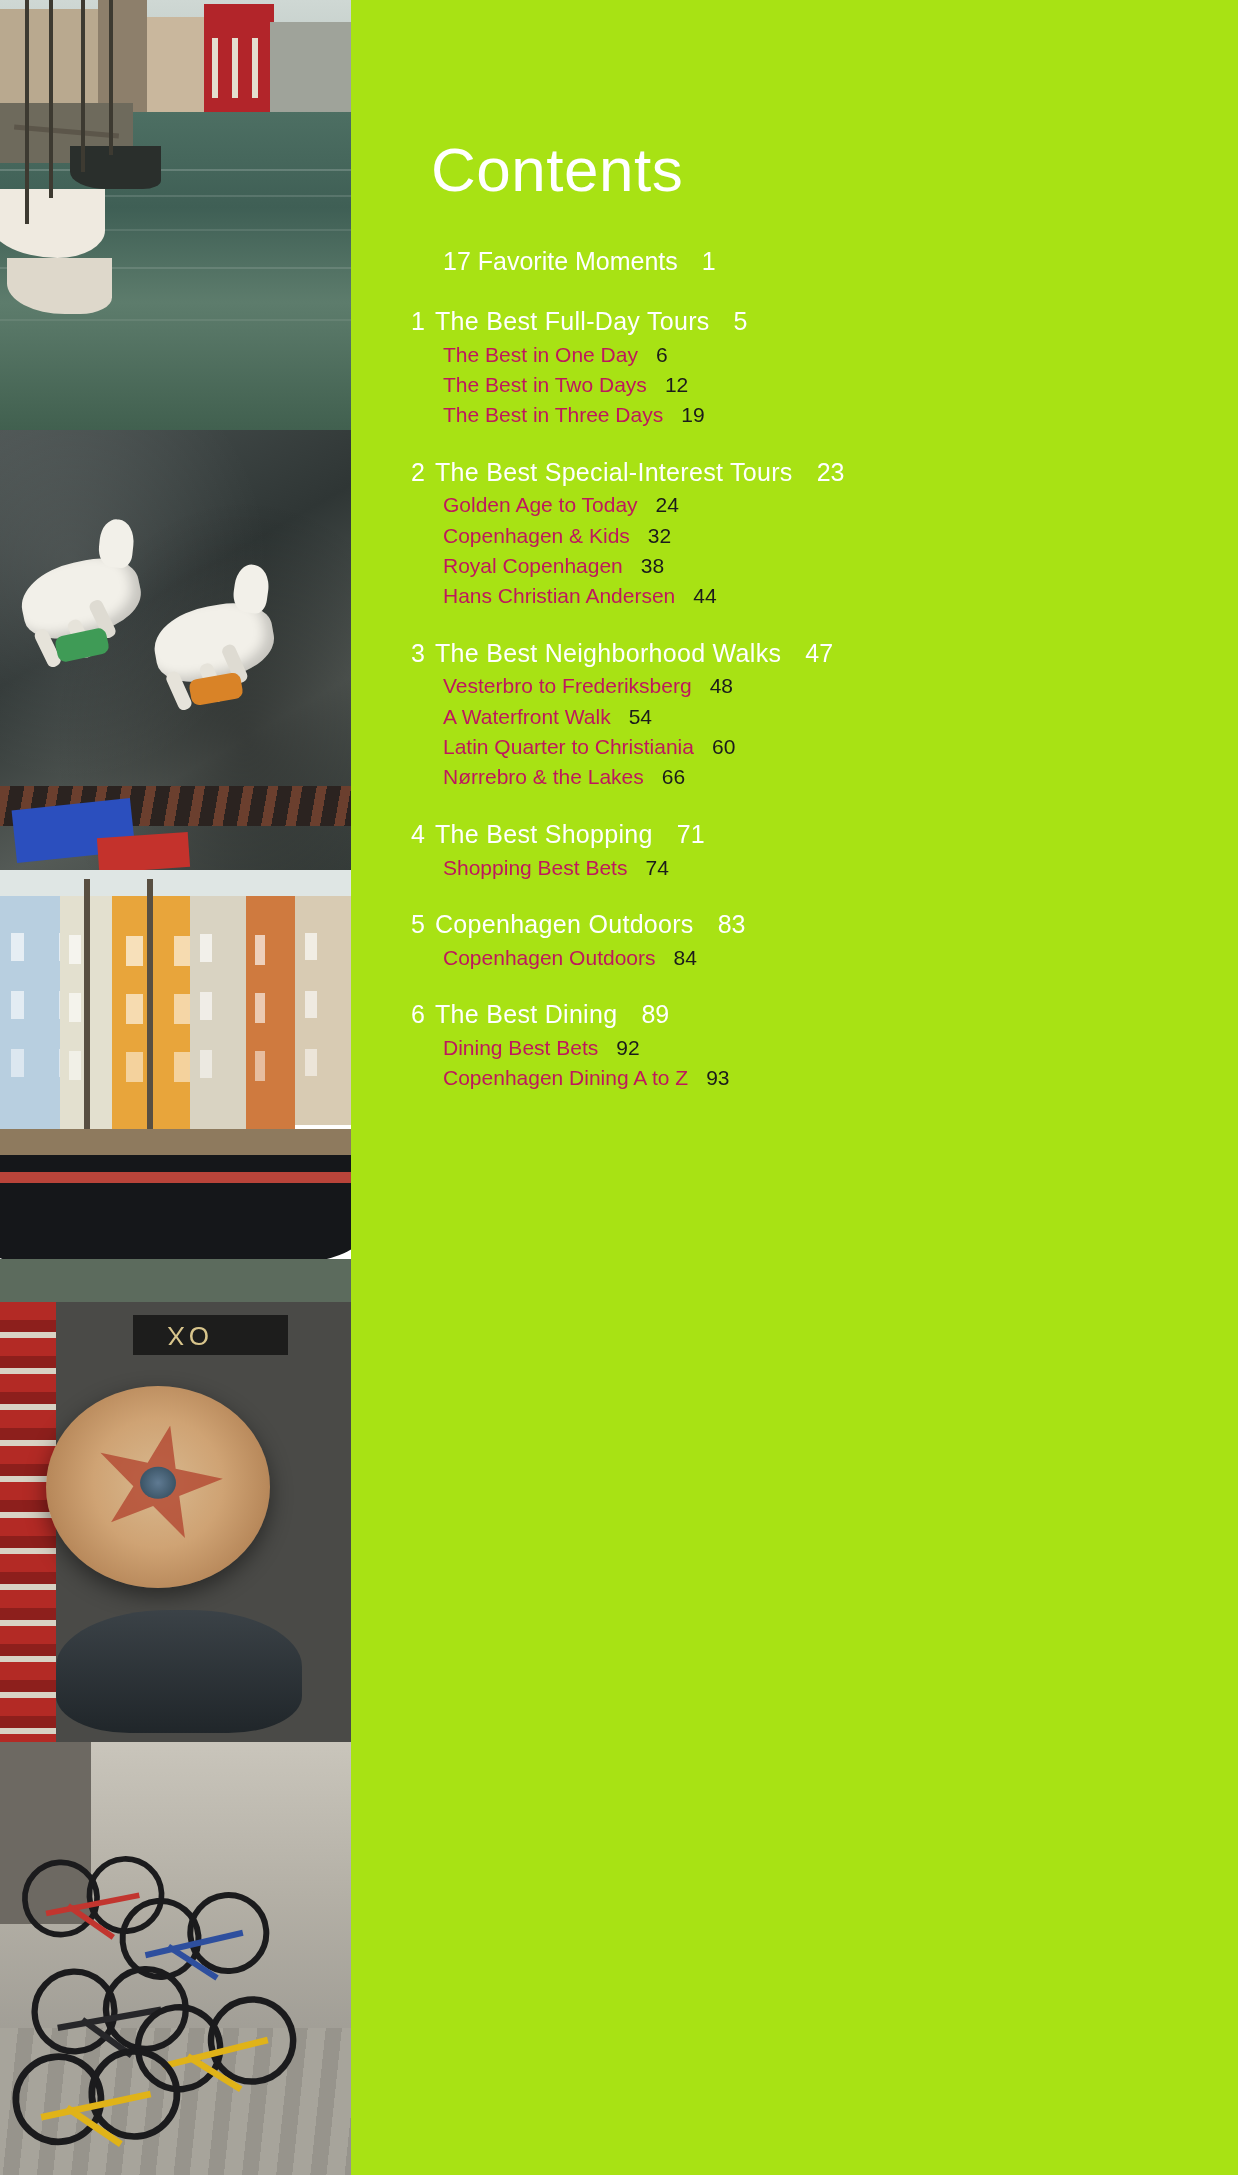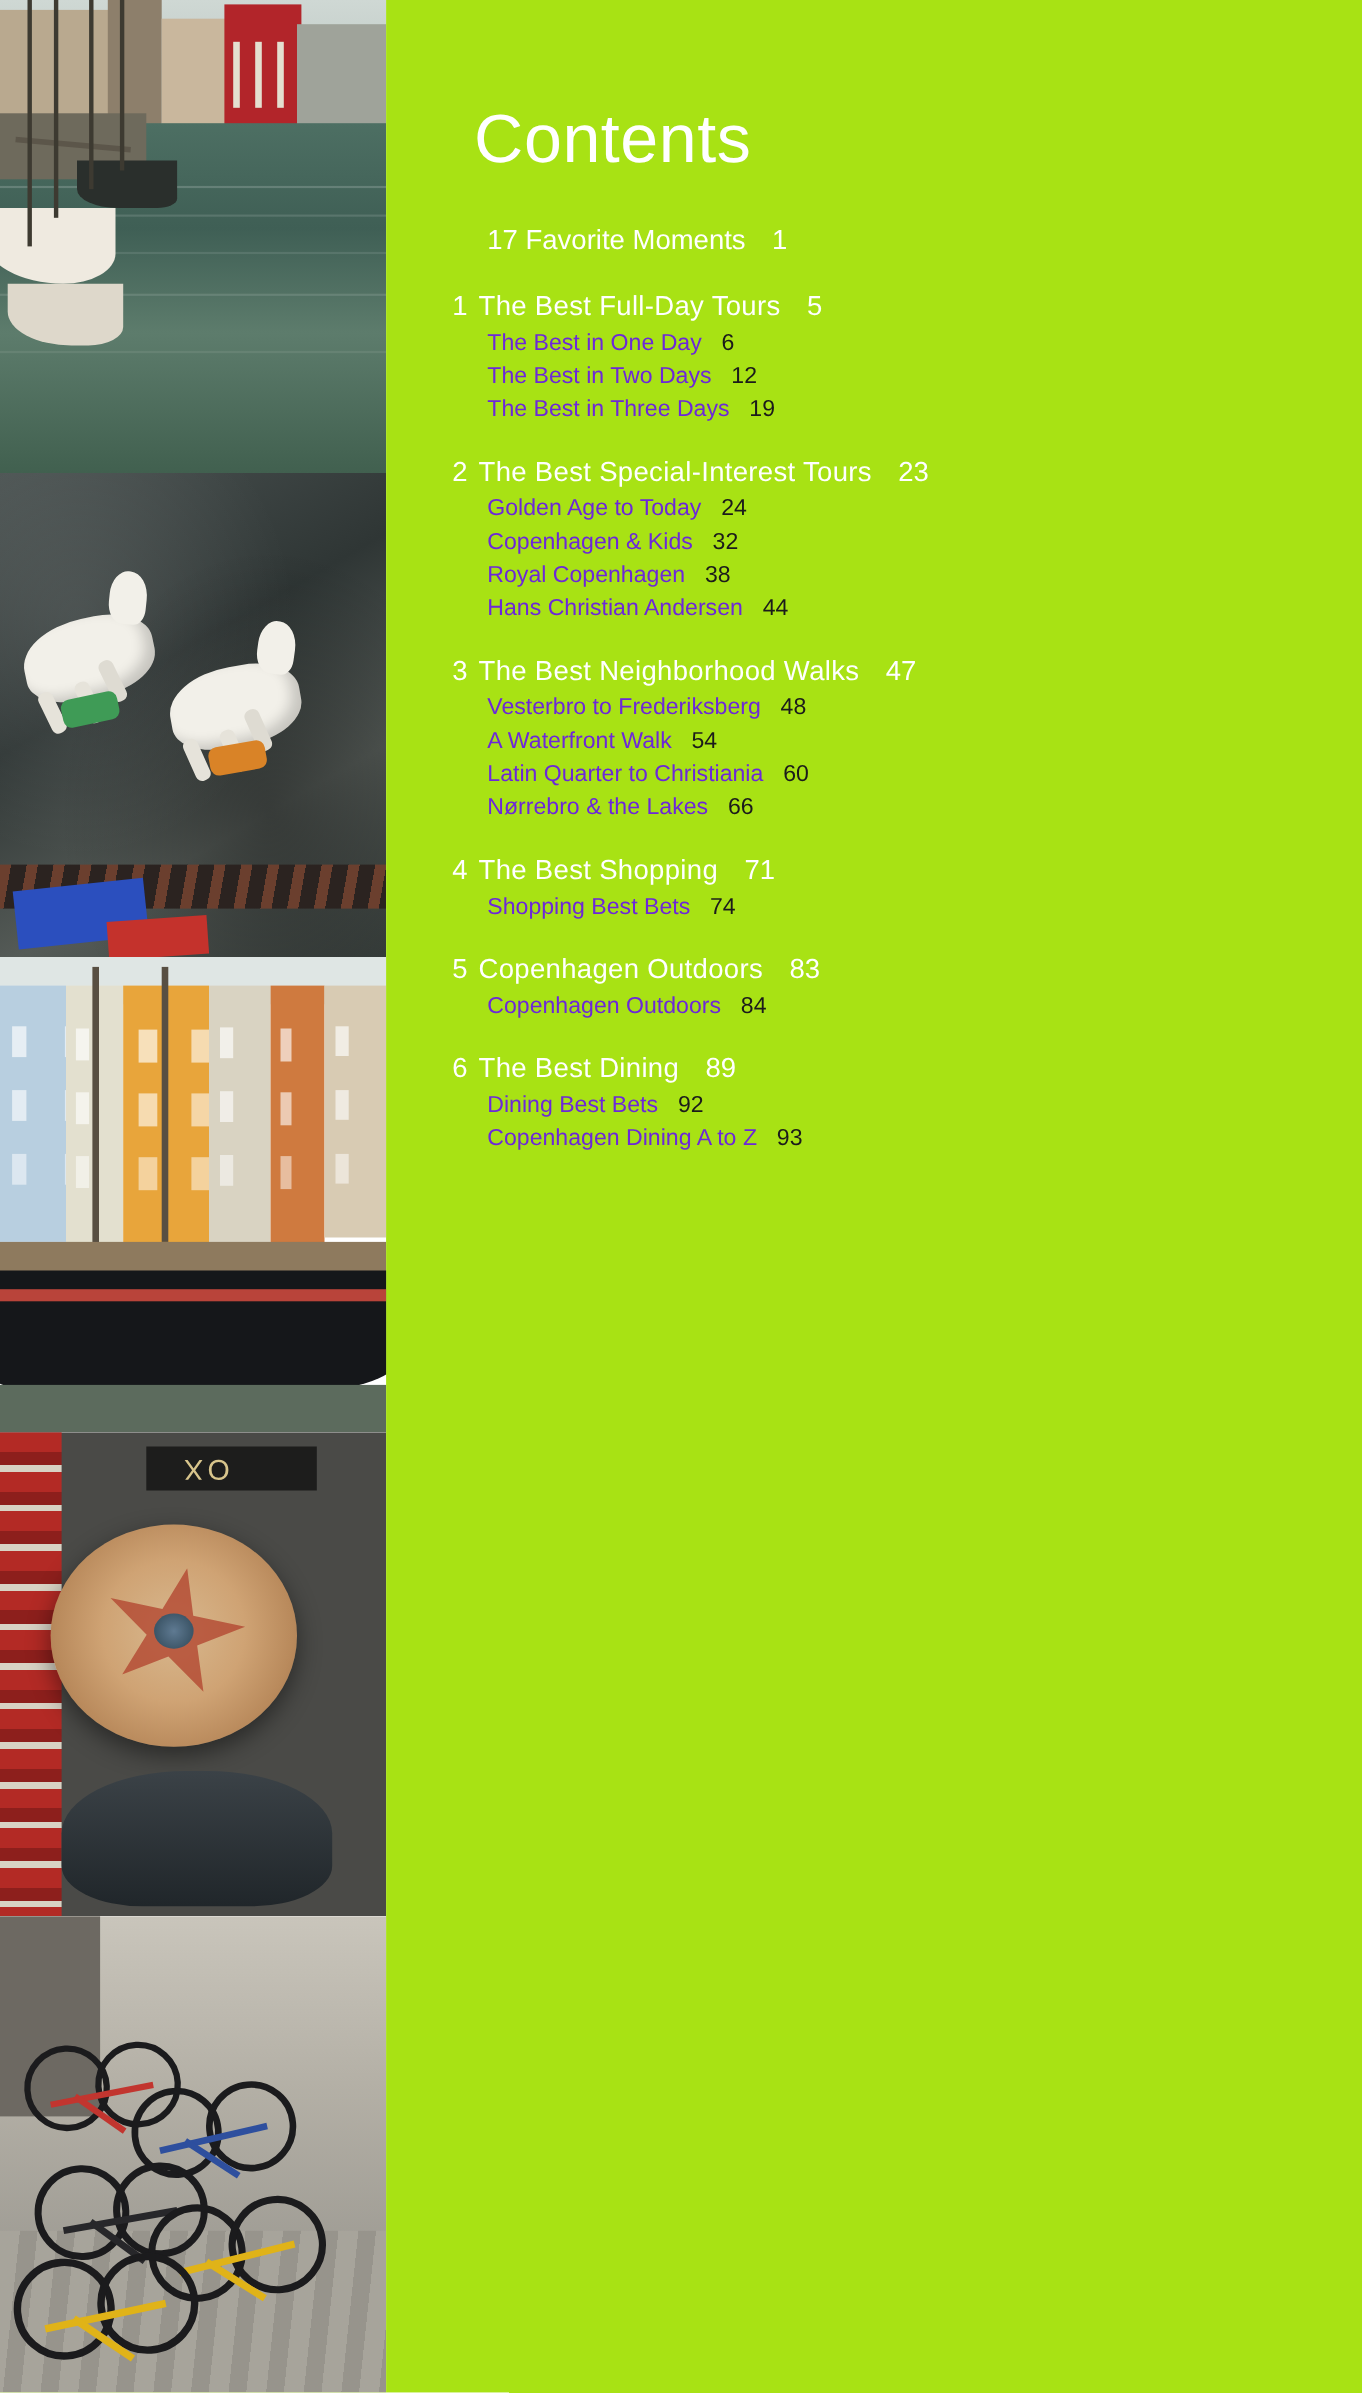--- a/index.html
+++ b/index.html
@@ -273,20 +273,21 @@
   .b2 { left: 34%; top: 33%; color: #2e4f9e; transform: scale(1.0) rotate(-5deg); }
   .b3 { left: 10%; top: 50%; color: #27272a; transform: scale(1.05) rotate(-2deg); }
   .b4 { left: 40%; top: 58%; color: #e0b318; transform: scale(1.08) rotate(-6deg); }
   .b5 { left: 6%;  top: 70%; color: #e0b318; transform: scale(1.12) rotate(-4deg); }
 
   
   .content {
     flex: 1 1 auto;
     position: relative;
     padding: 96px 32px 0 30px;
+    margin-top: 43px;
   }
   .toc-title {
     color: #ffffff;
     font-size: 62px;
     font-weight: 300;
     letter-spacing: 0.5px;
     margin: 0 0 44px 50px;
     line-height: 1;
   }
   .toc {
@@ -316,21 +317,21 @@
   .chapter .page-no {
     color: #ffffff;
     font-size: 25px;
     padding-left: 24px;
   }
   .sub {
     margin-top: 2px;
   }
   .sub .num { color: transparent; }
   .sub .label {
-    color: #6d28d9;
+    color: #be185d;
     font-size: 21px;
     padding-left: 8px;
     text-align: right;
   }
   .sub .page-no {
     color: #1b1b1b;
     font-size: 21px;
     padding-left: 18px;
   }
   .top-entry { margin-bottom: 6px; }

